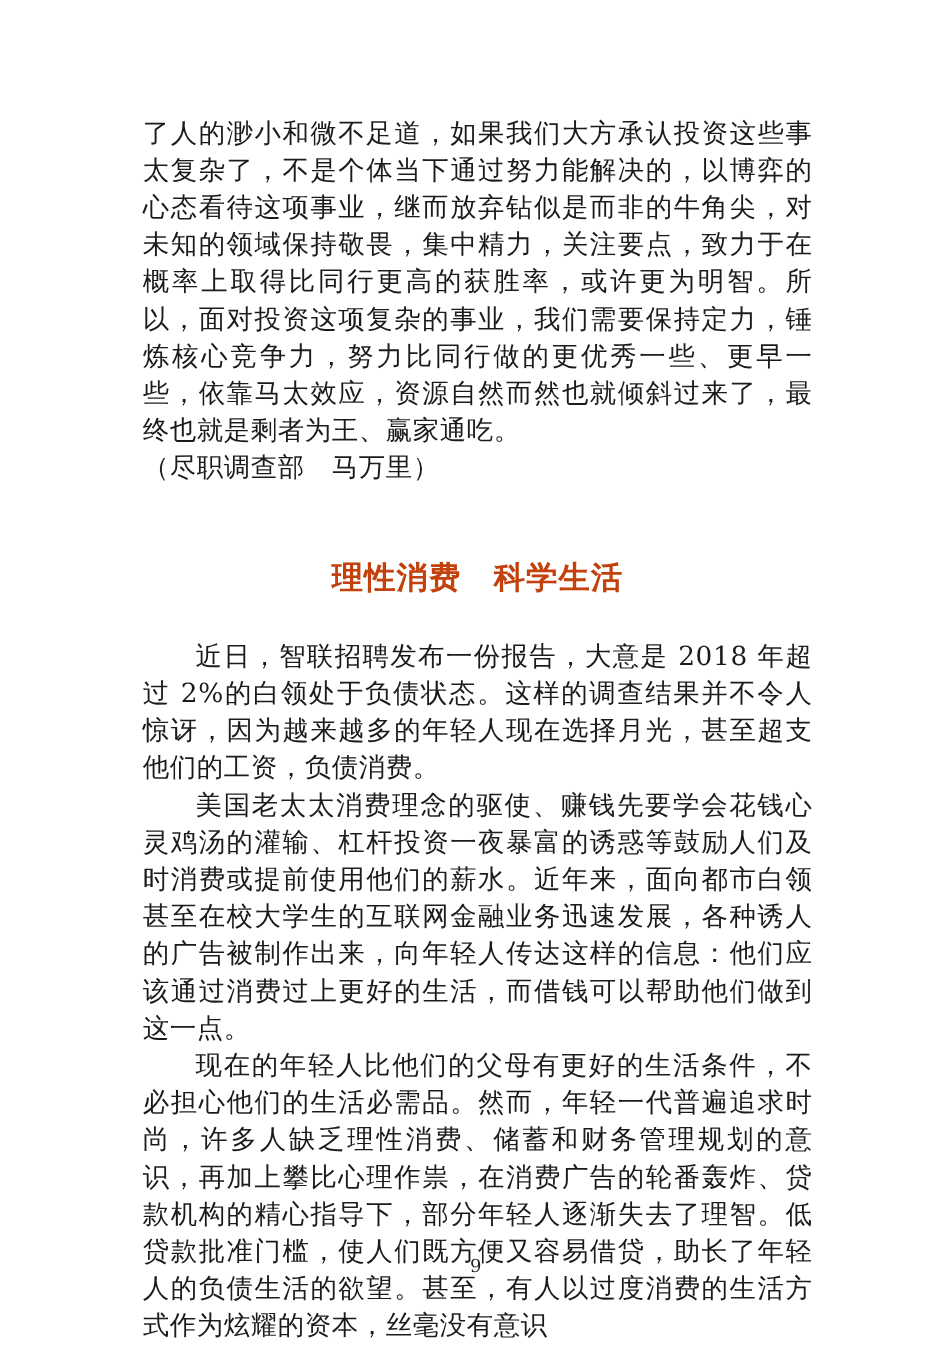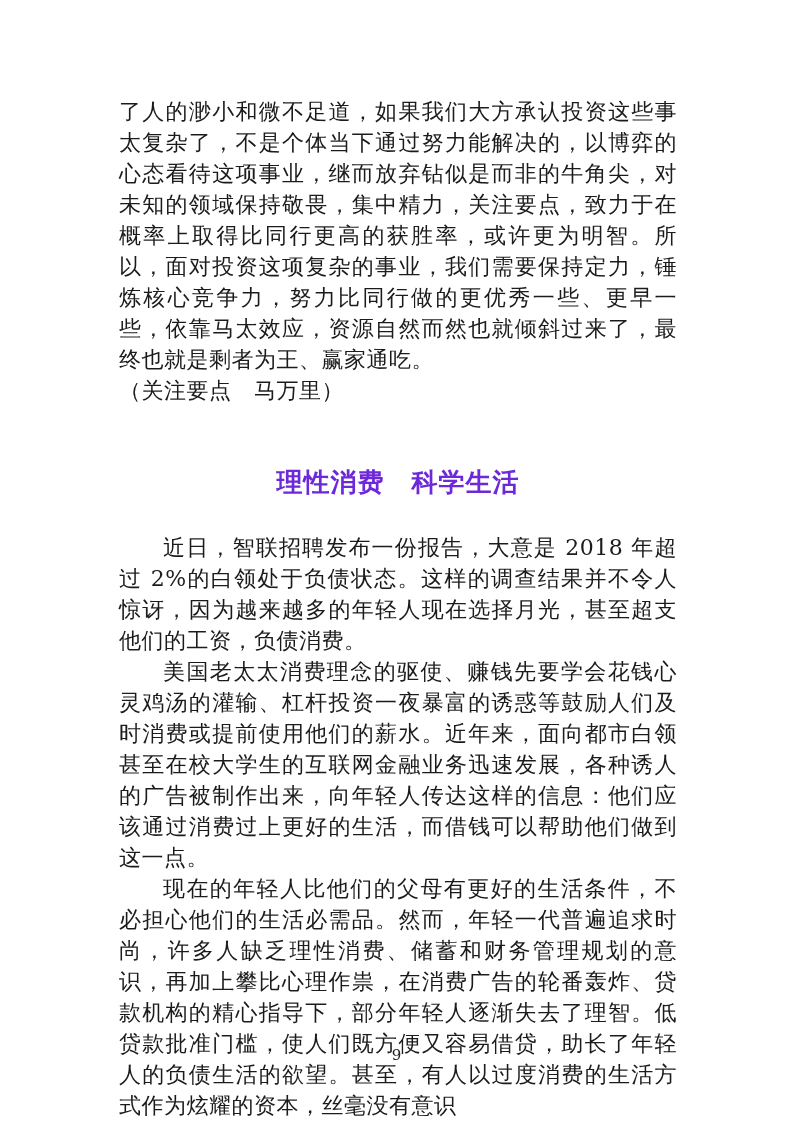--- a/index.html
+++ b/index.html
@@ -41,40 +41,40 @@
     padding-right: 10px;
     letter-spacing: 0.5px;
   }
   h1.heading {
     margin: 62px 0 36px 0;
     text-align: center;
     font-family: "DejaVu Sans", "Liberation Sans", sans-serif;
     font-weight: bold;
     font-size: 26px;
     line-height: 28px;
-    color: #6d28d9;
+    color: #c2410c;
     letter-spacing: 1px;
   }
   .page-number {
     position: absolute;
     left: 0;
     bottom: 58px;
     width: 100%;
     text-align: center;
     font-size: 15px;
     color: #222222;
     font-family: "DejaVu Serif", serif;
   }
 </style>
 </head>
 <body>
 
 <div class="page">
   <div class="text-col">
     <p>了人的渺小和微不足道，如果我们大方承认投资这些事太复杂了，不是个体当下通过努力能解决的，以博弈的心态看待这项事业，继而放弃钻似是而非的牛角尖，对未知的领域保持敬畏，集中精力，关注要点，致力于在概率上取得比同行更高的获胜率，或许更为明智。所以，面对投资这项复杂的事业，我们需要保持定力，锤炼核心竞争力，努力比同行做的更优秀一些、更早一些，依靠马太效应，资源自然而然也就倾斜过来了，最终也就是剩者为王、赢家通吃。</p>
-    <p class="attribution">（关注要点　马万里）</p>
+    <p class="attribution">（尽职调查部　马万里）</p>
     <h1 class="heading">理性消费　科学生活</h1>
     <p class="indent">近日，智联招聘发布一份报告，大意是 2018 年超过 2%的白领处于负债状态。这样的调查结果并不令人惊讶，因为越来越多的年轻人现在选择月光，甚至超支他们的工资，负债消费。</p>
     <p class="indent">美国老太太消费理念的驱使、赚钱先要学会花钱心灵鸡汤的灌输、杠杆投资一夜暴富的诱惑等鼓励人们及时消费或提前使用他们的薪水。近年来，面向都市白领甚至在校大学生的互联网金融业务迅速发展，各种诱人的广告被制作出来，向年轻人传达这样的信息：他们应该通过消费过上更好的生活，而借钱可以帮助他们做到这一点。</p>
     <p class="indent">现在的年轻人比他们的父母有更好的生活条件，不必担心他们的生活必需品。然而，年轻一代普遍追求时尚，许多人缺乏理性消费、储蓄和财务管理规划的意识，再加上攀比心理作祟，在消费广告的轮番轰炸、贷款机构的精心指导下，部分年轻人逐渐失去了理智。低贷款批准门槛，使人们既方便又容易借贷，助长了年轻人的负债生活的欲望。甚至，有人以过度消费的生活方式作为炫耀的资本，丝毫没有意识</p>
   </div>
   <div class="page-number">9</div>
 </div>
 
 </body></html>

